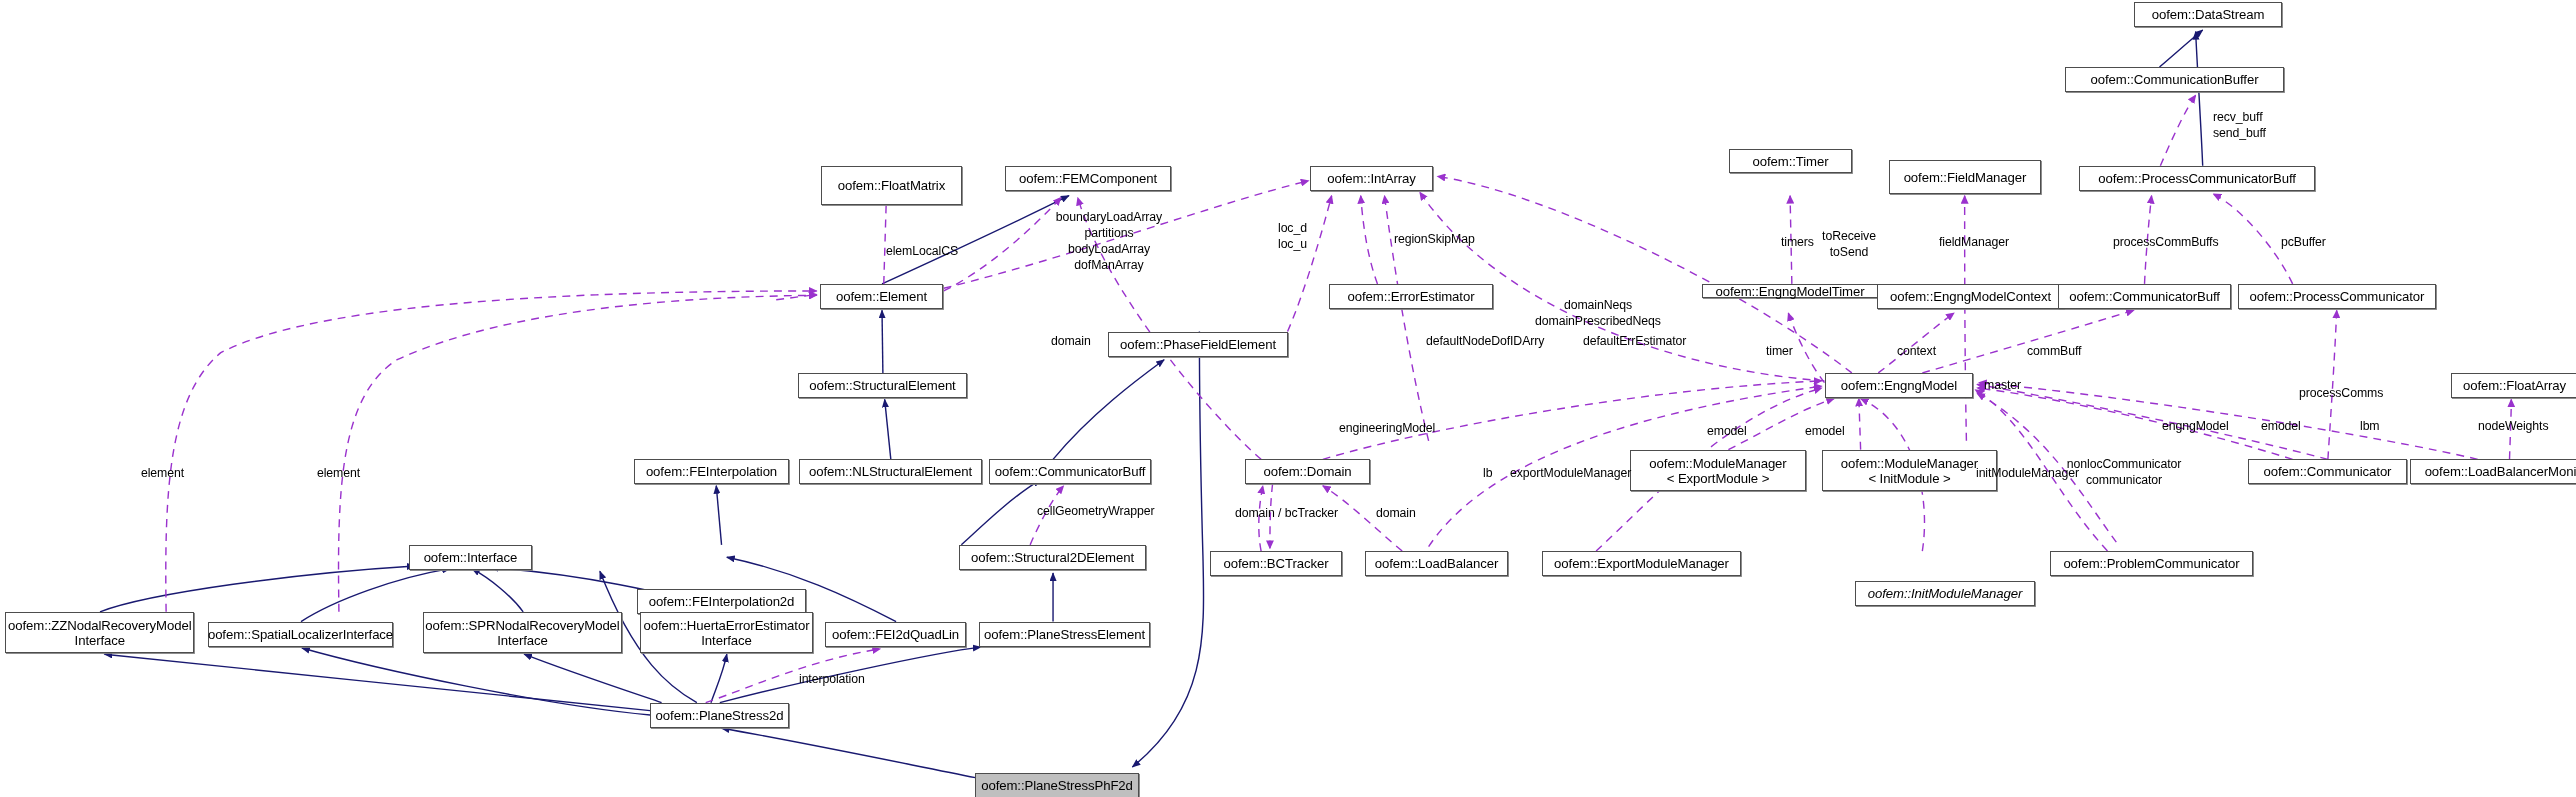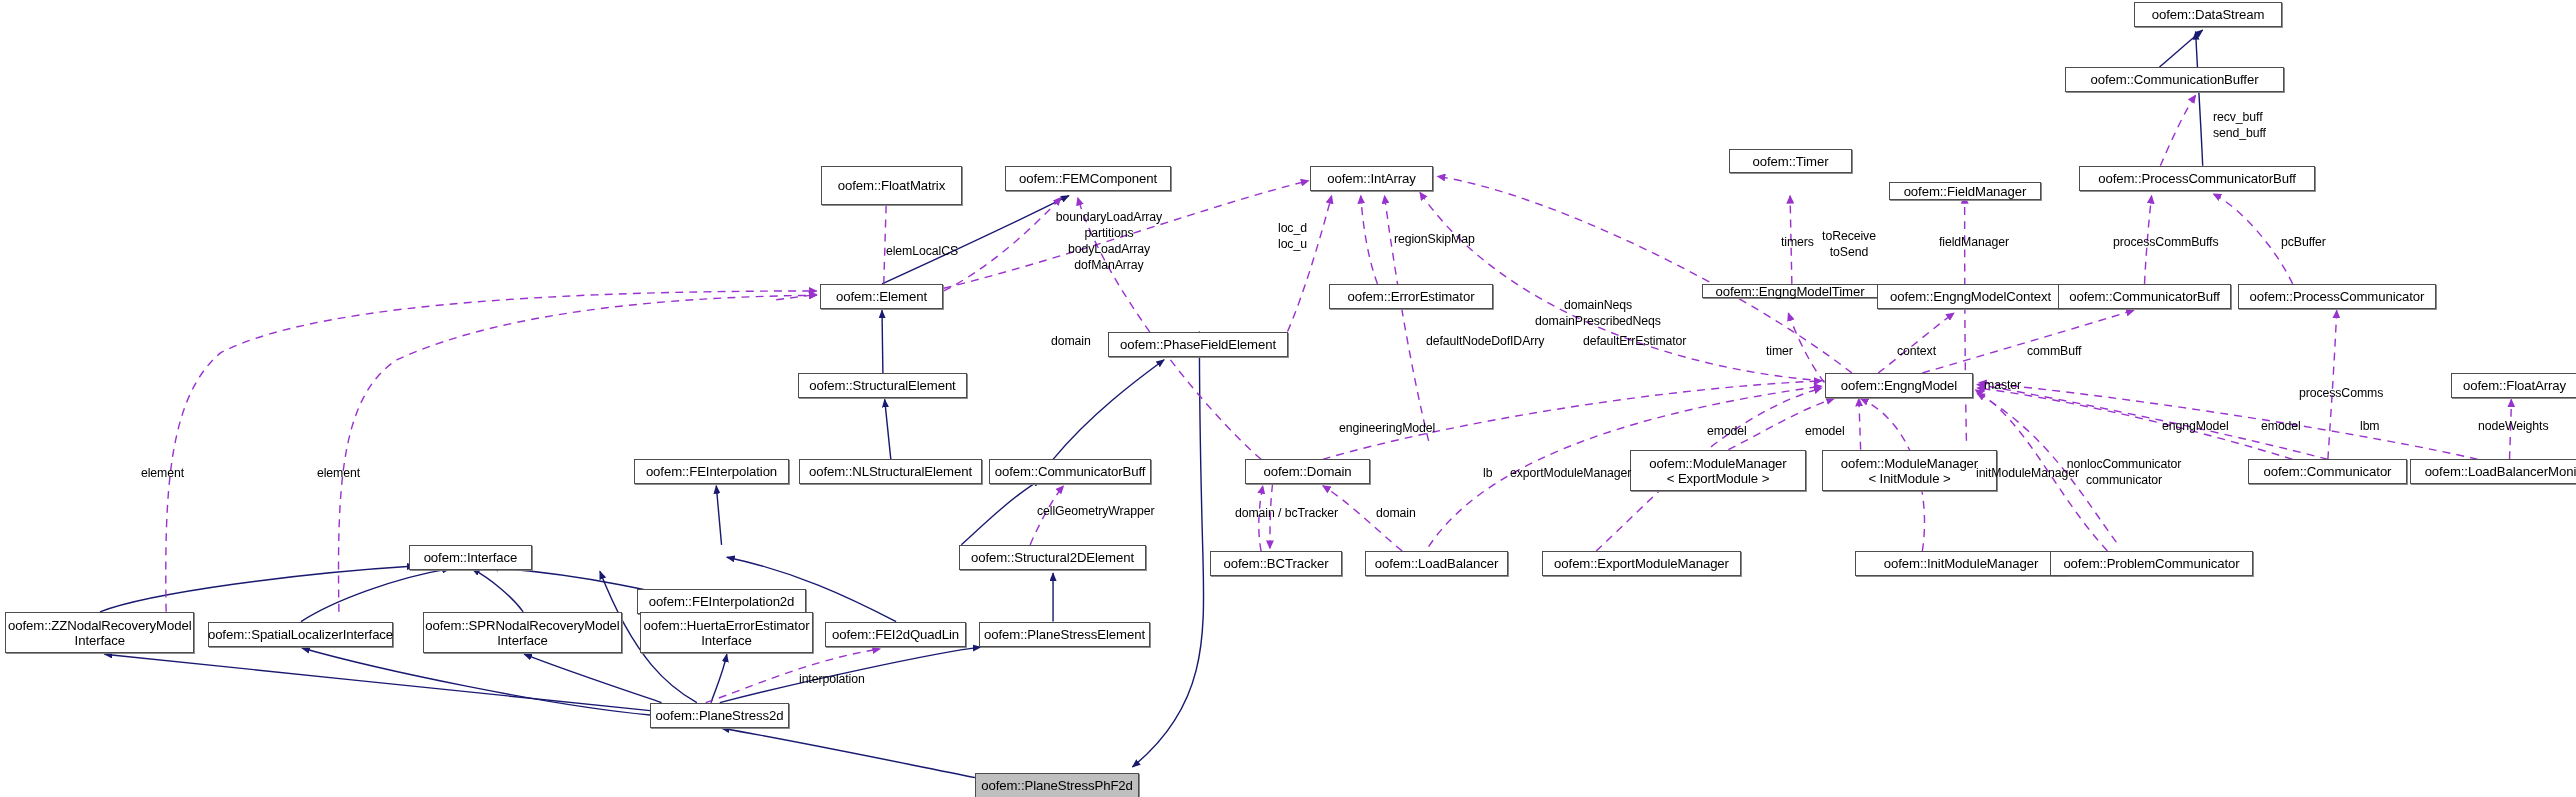--- a/index.html
+++ b/index.html
@@ -171,21 +171,21 @@
       <path d="M880,340 L926,334"></path>
     </g>
   </svg>
 
 <div class="node" style="left: 2134px; top: 1.8px; width: 148px; height: 25px;">oofem::DataStream</div>
     <div class="node" style="left: 2065px; top: 67px; width: 219px; height: 25px;">oofem::CommunicationBuffer</div>
     <div class="node" style="left: 821px; top: 166px; width: 141px; height: 39px;">oofem::FloatMatrix</div>
     <div class="node" style="left: 1005px; top: 166px; width: 166px; height: 25px;">oofem::FEMComponent</div>
     <div class="node" style="left: 1310px; top: 166px; width: 123px; height: 25px;">oofem::IntArray</div>
     <div class="node" style="left: 1729px; top: 149px; width: 123px; height: 24px;">oofem::Timer</div>
-    <div class="node" style="left: 1889px; top: 182px; width: 152px; height: 18px;">oofem::FieldManager</div>
+    <div class="node" style="left: 1889px; top: 160px; width: 152px; height: 34px;">oofem::FieldManager</div>
     <div class="node" style="left: 2079px; top: 166px; width: 236px; height: 25px;">oofem::ProcessCommunicatorBuff</div>
     <div class="node" style="left: 820px; top: 284px; width: 123px; height: 25px;">oofem::Element</div>
     <div class="node" style="left: 1329px; top: 284px; width: 164px; height: 25px;">oofem::ErrorEstimator</div>
     <div class="node" style="left: 1702px; top: 284px; width: 176px; height: 14px;">oofem::EngngModelTimer</div>
     <div class="node" style="left: 1877px; top: 284px; width: 187px; height: 25px;">oofem::EngngModelContext</div>
     <div class="node" style="left: 2058px; top: 284px; width: 173px; height: 25px;">oofem::CommunicatorBuff</div>
     <div class="node" style="left: 2238px; top: 284px; width: 198px; height: 25px;">oofem::ProcessCommunicator</div>
     <div class="node" style="left: 1108px; top: 332px; width: 180px; height: 25px;">oofem::PhaseFieldElement</div>
     <div class="node" style="left: 798px; top: 373px; width: 169px; height: 25px;">oofem::StructuralElement</div>
     <div class="node" style="left: 1825px; top: 373px; width: 148px; height: 25px;">oofem::EngngModel</div>
@@ -199,21 +199,21 @@
     <div class="node" style="left: 1822px; top: 450px; width: 175px; height: 41px;">oofem::ModuleManager
 &lt; InitModule &gt;</div>
     <div class="node" style="left: 2248px; top: 459px; width: 159px; height: 25px;">oofem::Communicator</div>
     <div class="node" style="left: 2410px; top: 459px; width: 196px; height: 25px;">oofem::LoadBalancerMonitor</div>
     <div class="node" style="left: 409px; top: 545px; width: 123px; height: 25px;">oofem::Interface</div>
     <div class="node" style="left: 637px; top: 545px; width: 169px; height: 25px; margin-top: 44px;">oofem::FEInterpolation2d</div>
     <div class="node" style="left: 959px; top: 545px; width: 187px; height: 25px;">oofem::Structural2DElement</div>
     <div class="node" style="left: 1210px; top: 551px; width: 132px; height: 25px;">oofem::BCTracker</div>
     <div class="node" style="left: 1365px; top: 551px; width: 143px; height: 25px;">oofem::LoadBalancer</div>
     <div class="node" style="left: 1542px; top: 551px; width: 199px; height: 25px;">oofem::ExportModuleManager</div>
-    <div class="node" style="left: 1855px; top: 551px; width: 212px; height: 25px;">oofem::InitModuleManager</div>
+    <div class="node" style="left: 1855px; top: 581px; width: 180px; height: 25px; font-style: italic;">oofem::InitModuleManager</div>
     <div class="node" style="left: 2050px; top: 551px; width: 203px; height: 25px;">oofem::ProblemCommunicator</div>
     <div class="node" style="left: 5.3px; top: 612px; width: 189px; height: 41px;">oofem::ZZNodalRecoveryModel
 Interface</div>
     <div class="node" style="left: 208px; top: 622px; width: 185px; height: 25px;">oofem::SpatialLocalizerInterface</div>
     <div class="node" style="left: 423px; top: 612px; width: 199px; height: 41px;">oofem::SPRNodalRecoveryModel
 Interface</div>
     <div class="node" style="left: 640px; top: 612px; width: 173px; height: 41px;">oofem::HuertaErrorEstimator
 Interface</div>
     <div class="node" style="left: 825px; top: 622px; width: 141px; height: 25px;">oofem::FEI2dQuadLin</div>
     <div class="node" style="left: 979px; top: 622px; width: 171px; height: 25px;">oofem::PlaneStressElement</div>

